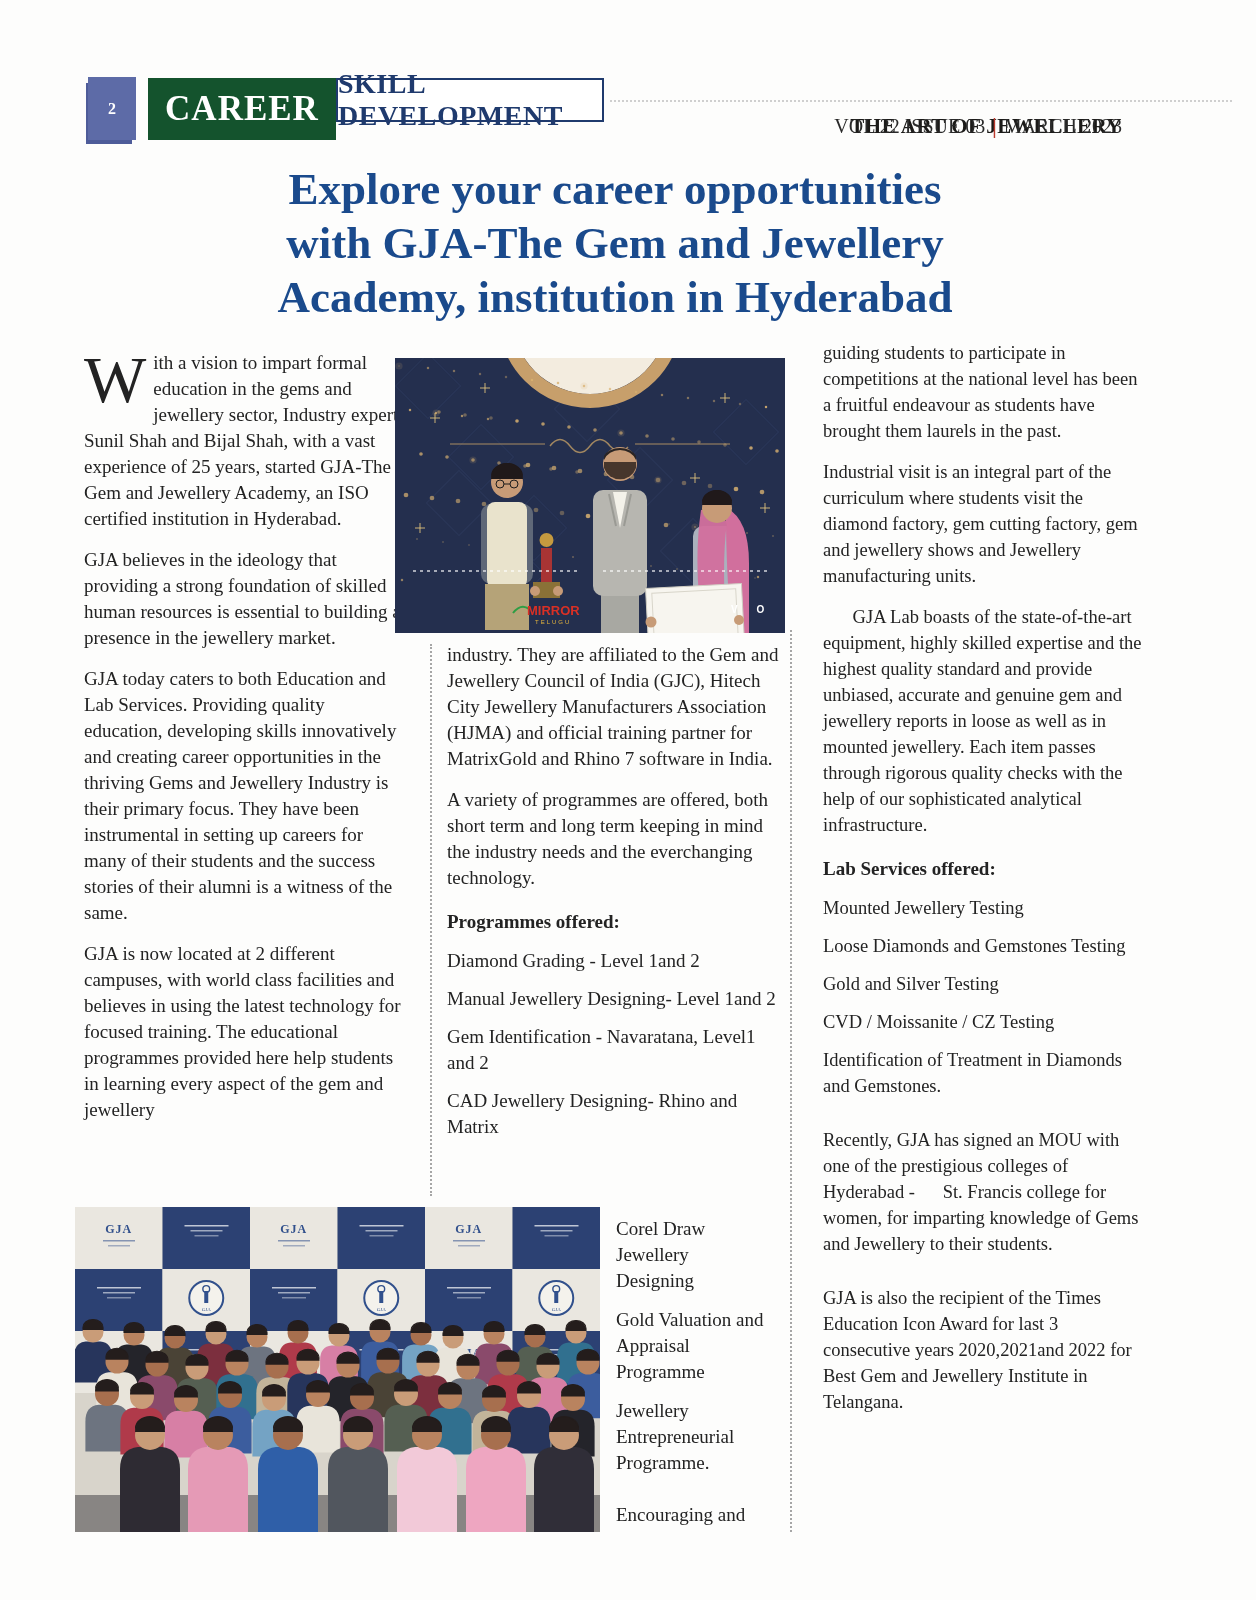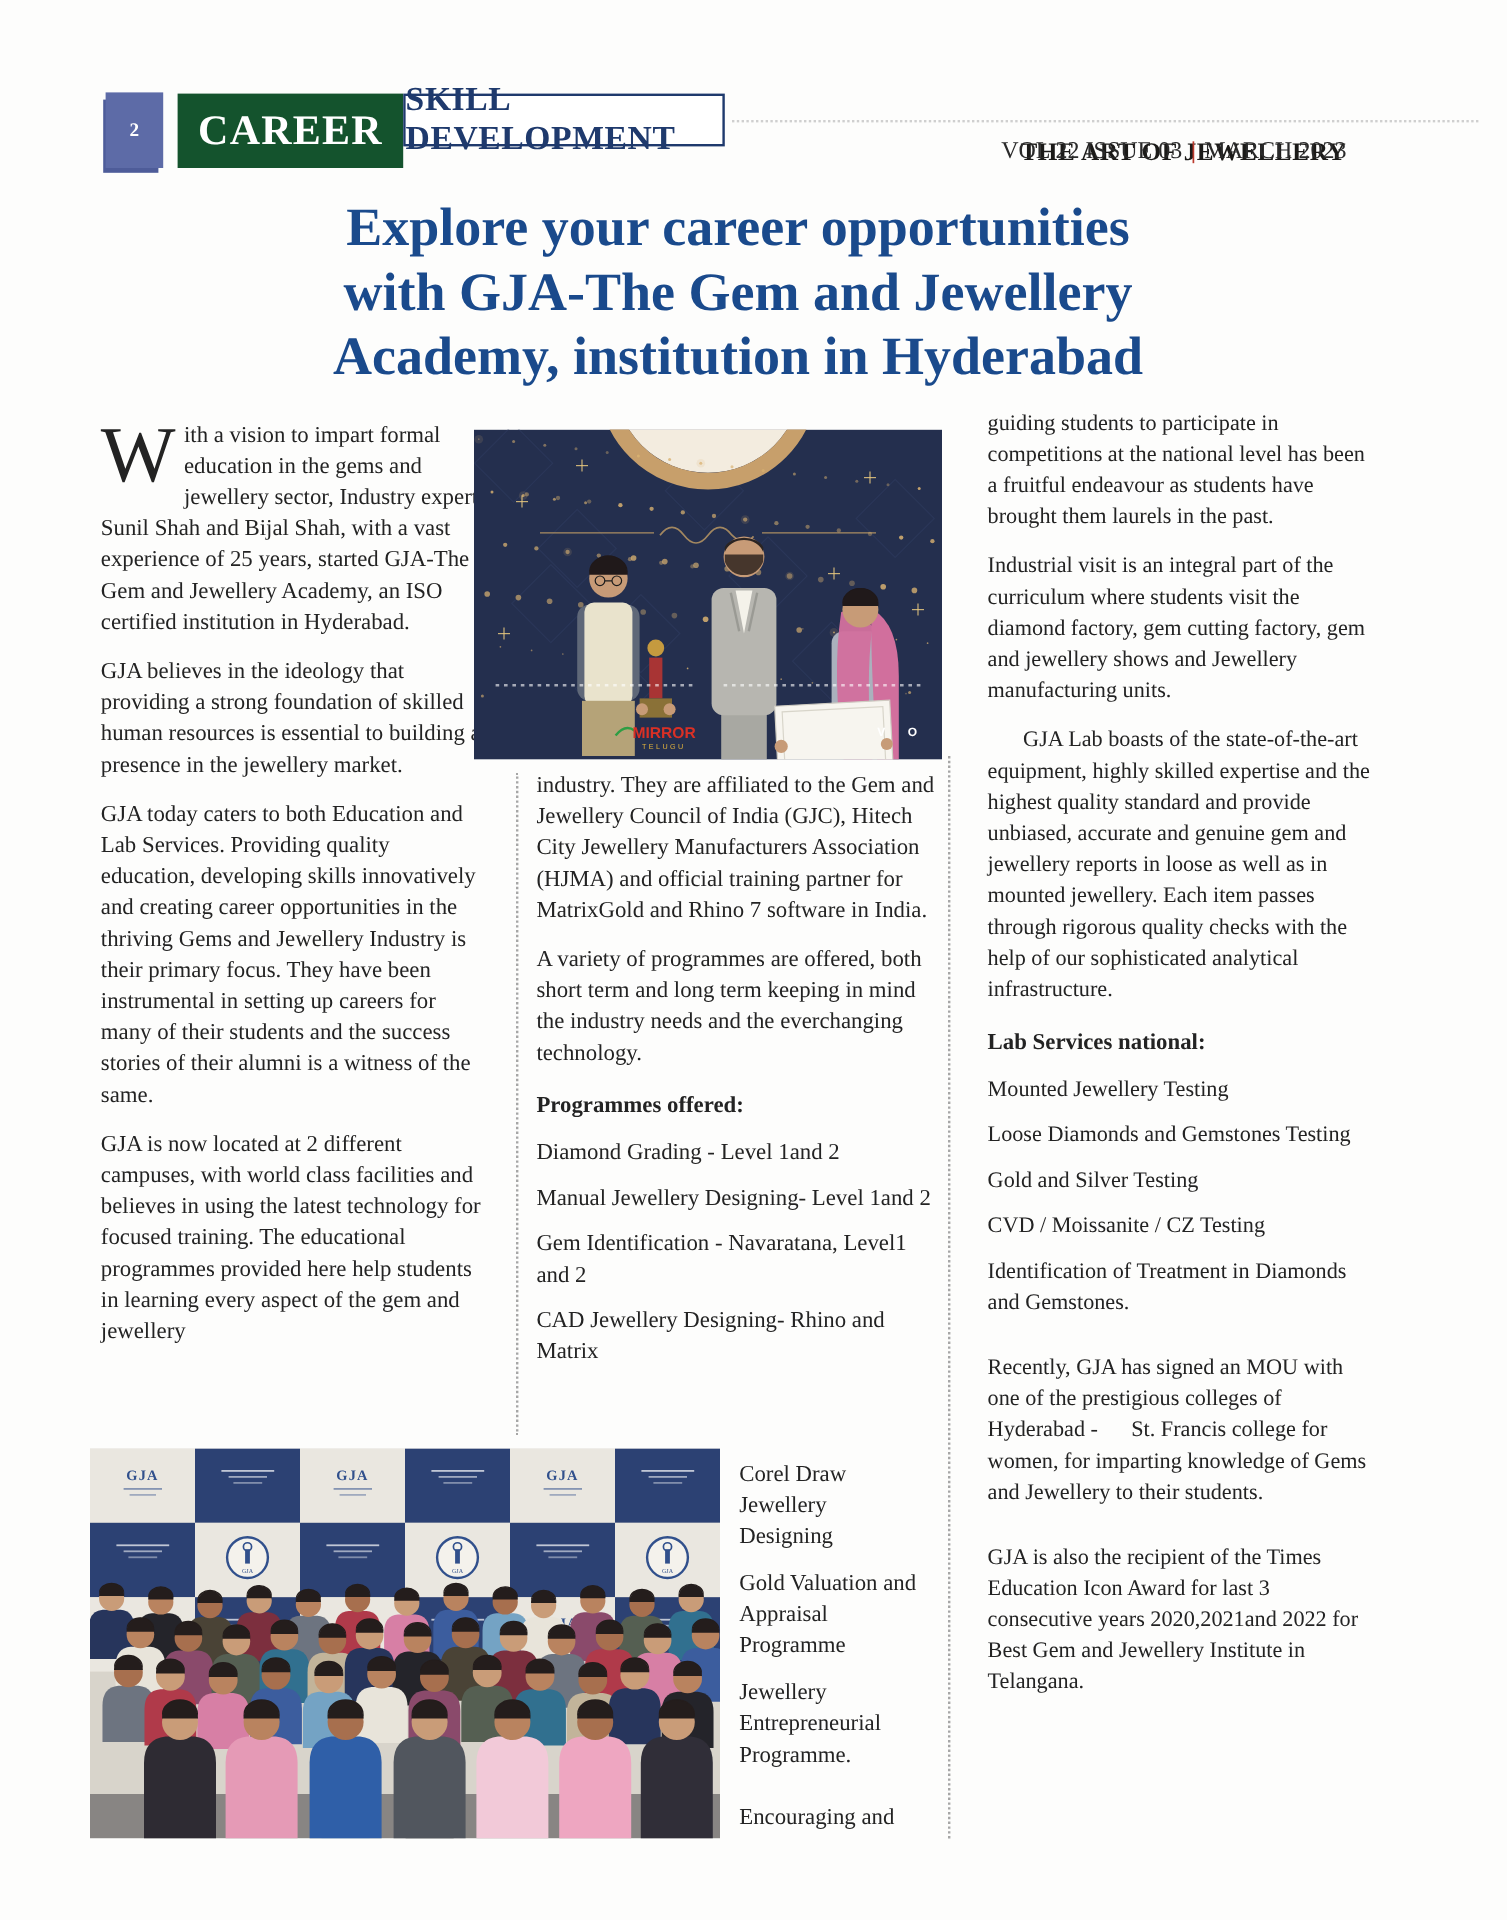--- a/index.html
+++ b/index.html
@@ -263,21 +263,21 @@
         <div class="prog-item">CAD Jewellery Designing- Rhino and Matrix</div>
       </div>
   </div>
 
   <div class="abs col right-col">
     <div>
         <p class="body-p">guiding students to participate in competitions at the national level has been a fruitful endeavour as students have brought them laurels in the past.</p>
         <p class="body-p">Industrial visit is an integral part of the curriculum where students visit the diamond factory, gem cutting factory, gem and jewellery shows and Jewellery manufacturing units.</p>
       </div>
     <p class="indent-p">GJA Lab boasts of the state-of-the-art equipment, highly skilled expertise and the highest quality standard and provide unbiased, accurate and genuine gem and jewellery reports in loose as well as in mounted jewellery. Each item passes through rigorous quality checks with the help of our sophisticated analytical infrastructure.</p>
-    <div class="lab-heading">Lab Services national:</div>
+    <div class="lab-heading">Lab Services offered:</div>
     <div>
         <div class="lab-item">Mounted Jewellery Testing</div>
         <div class="lab-item">Loose Diamonds and Gemstones Testing</div>
         <div class="lab-item">Gold and Silver Testing</div>
         <div class="lab-item">CVD / Moissanite / CZ Testing</div>
         <div class="lab-item">Identification of Treatment in Diamonds and Gemstones.</div>
       </div>
     <div class="gap-top">
         <p class="body-p gap-top">Recently, GJA has signed an MOU with one of the prestigious colleges of Hyderabad -  St. Francis college for women, for imparting knowledge of Gems and Jewellery to their students.</p>
         <p class="body-p gap-top">GJA is also the recipient of the Times Education Icon Award for last 3 consecutive years 2020,2021and 2022 for Best Gem and Jewellery Institute in Telangana.</p>

